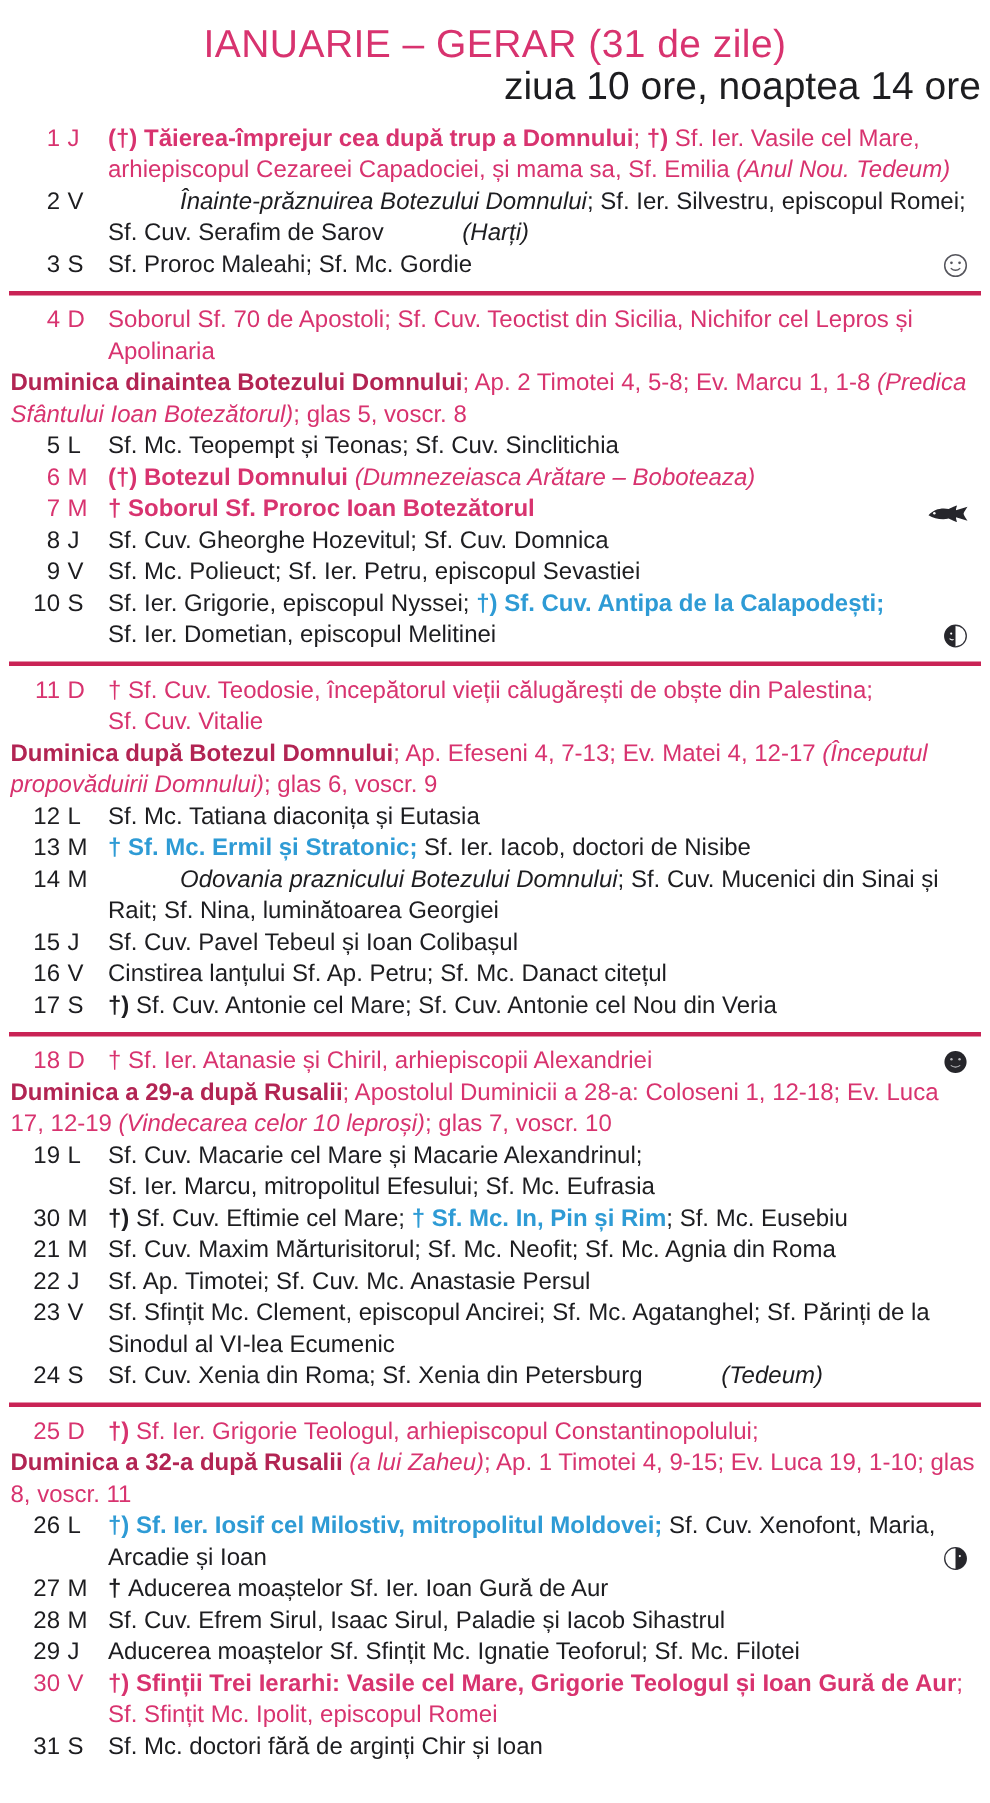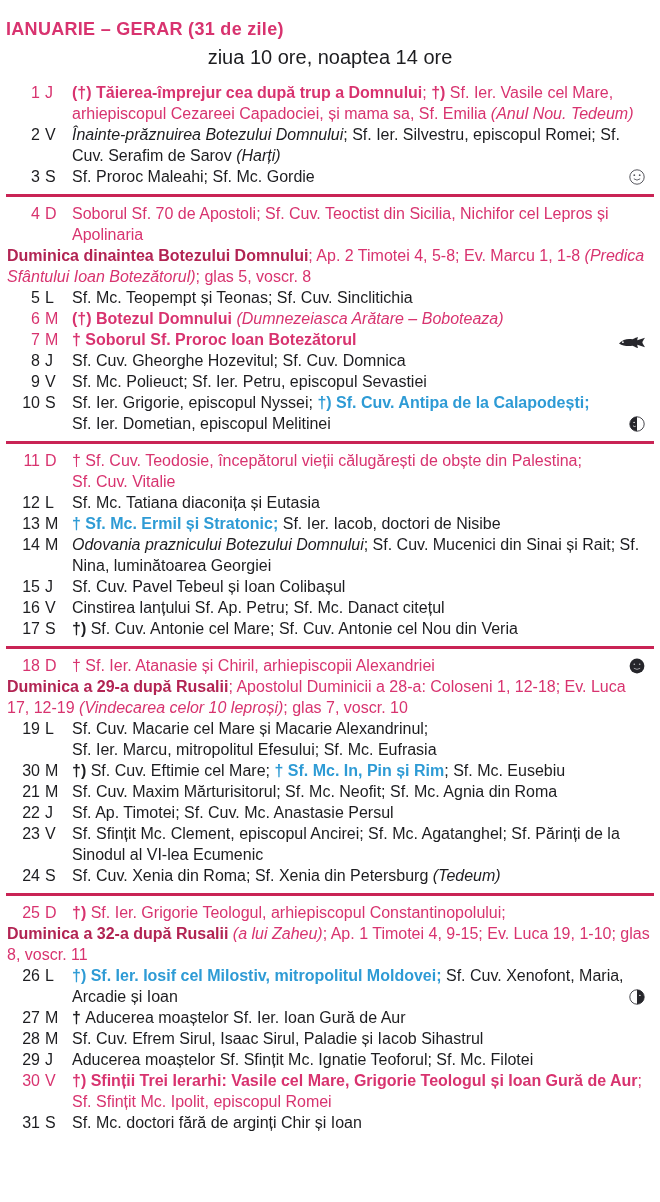--- a/index.html
+++ b/index.html
@@ -14,48 +14,49 @@
   body{
     width:660px;
     font-family:"Liberation Sans", sans-serif;
     font-size:16px;
     line-height:21px;
     color:var(--ink);
     -webkit-font-smoothing:antialiased;
   }
   .page{width:660px; box-sizing:border-box; padding:8px 6px 6px 6px;}
   .title{
+    text-align:center;
     color:var(--magenta);
-    font-size:18px;
+    font-size:26px;
     line-height:30px;
-    font-weight:bold;
+    font-weight:normal;
     margin:6px 0 1px 0;
     letter-spacing:0.3px;
   }
   .subtitle{
-    text-align:center;
-    font-size:20px;
+    text-align:right;
+    font-size:26px;
     line-height:24px;
     margin:0 0 13px 0;
     color:var(--ink);
   }
   .rows{width:100%;}
   .entry{display:flex; position:relative;}
   .num{flex:none; width:34px; text-align:right; white-space:pre;}
   .dow{flex:none; width:18px; margin-left:5px;}
   .text{flex:1; padding-left:9px; padding-right:8px;}
   .num.m,.dow.m{color:var(--magenta);}
   .sunday{padding:0 2px 0 1px;}
   .sep{border-top:3px solid var(--separator); margin:7px 0 6px 0;}
   .seg-m{color:var(--magenta);}
   .seg-mb{color:var(--magenta); font-weight:bold;}
   .seg-mi{color:var(--magenta); font-style:italic;}
   .seg-b{color:var(--ink);}
   .seg-bb{color:var(--ink); font-weight:bold;}
-  .seg-bi{color:var(--ink); font-style:italic;}
+  .seg-bi{color:var(--ink); font-style:italic;margin-left:48px;}
   .seg-blb{color:var(--blue); font-weight:bold;margin-top:28px;}
   .seg-db{color:var(--dark-crimson); font-weight:bold;}
   .icon-right{position:absolute; right:8px; bottom:1px; line-height:0;}
 </style>
 </head>
 <body>
 
 <div class="page">
   <div class="title">IANUARIE – GERAR (31 de zile)</div>
   <div class="subtitle">ziua 10 ore, noaptea 14 ore</div>
@@ -127,20 +128,21 @@
             <circle cx="6.8" cy="8.2" r="0.8" fill="#ffffff"></circle>
             <path d="M5.6 12 q1.6 1.4 3 0.5" stroke="#ffffff" fill="none" stroke-width="0.8"></path>
           </svg></span>
       </div>
       <div class="sep"></div>
       <div class="entry">
         <span class="num m">11</span>
         <span class="dow m">D</span>
         <div class="text"><span class="seg-m">† Sf. Cuv. Teodosie, începătorul vieții călugărești de obște din Palestina;</span><br><span class="seg-m">Sf. Cuv. Vitalie</span></div>
       </div>
+      <div class="sunday"><span class="seg-db">Duminica după Botezul Domnului</span><span class="seg-m">; Ap. Efeseni 4, 7-13; Ev. Matei 4, 12-17 </span><span class="seg-mi">(Începutul propovăduirii Domnului)</span><span class="seg-m">; glas 6, voscr. 9</span></div>
       <div class="entry">
         <span class="num b">12</span>
         <span class="dow b">L</span>
         <div class="text"><span class="seg-b">Sf. Mc. Tatiana diaconița și Eutasia</span></div>
       </div>
       <div class="entry">
         <span class="num b">13</span>
         <span class="dow b">M</span>
         <div class="text"><span class="seg-blb">† Sf. Mc. Ermil și Stratonic;</span><span class="seg-b"> Sf. Ier. Iacob, doctori de Nisibe</span></div>
       </div>

